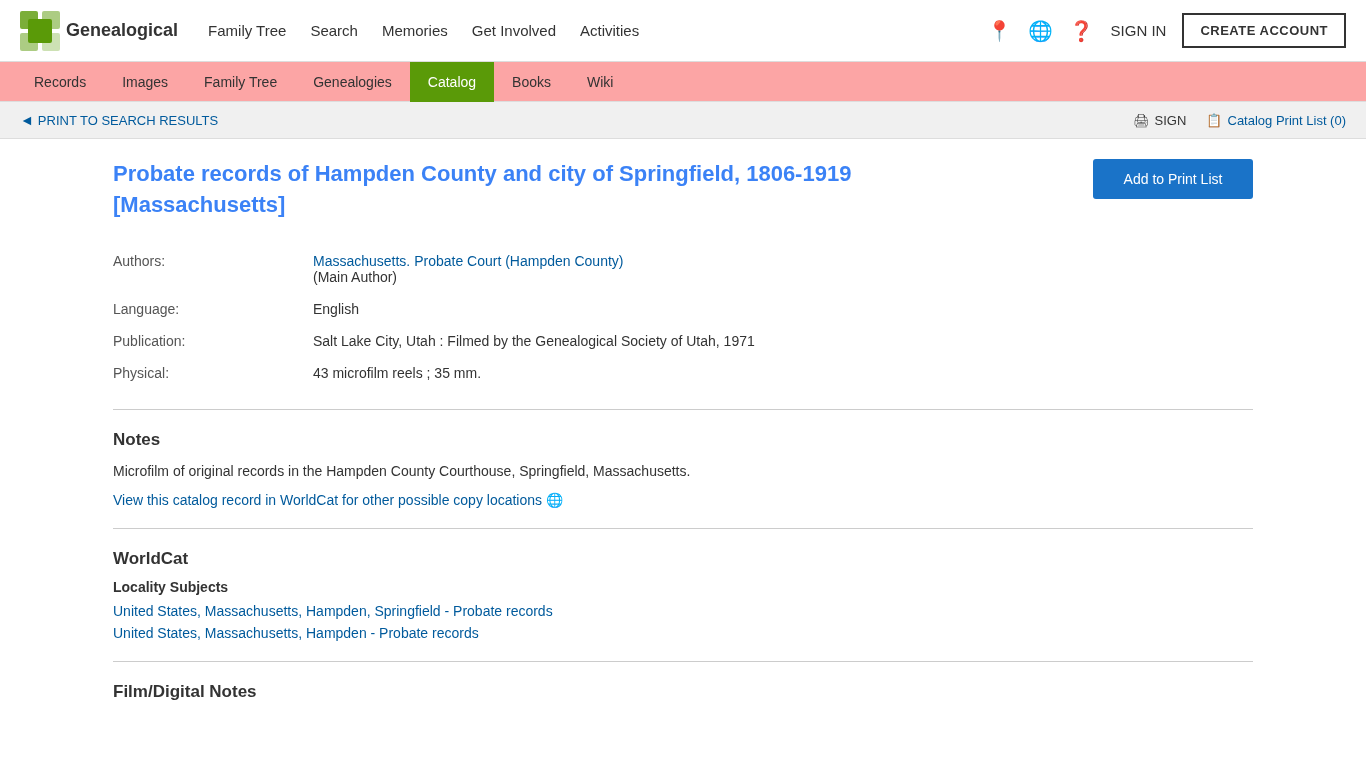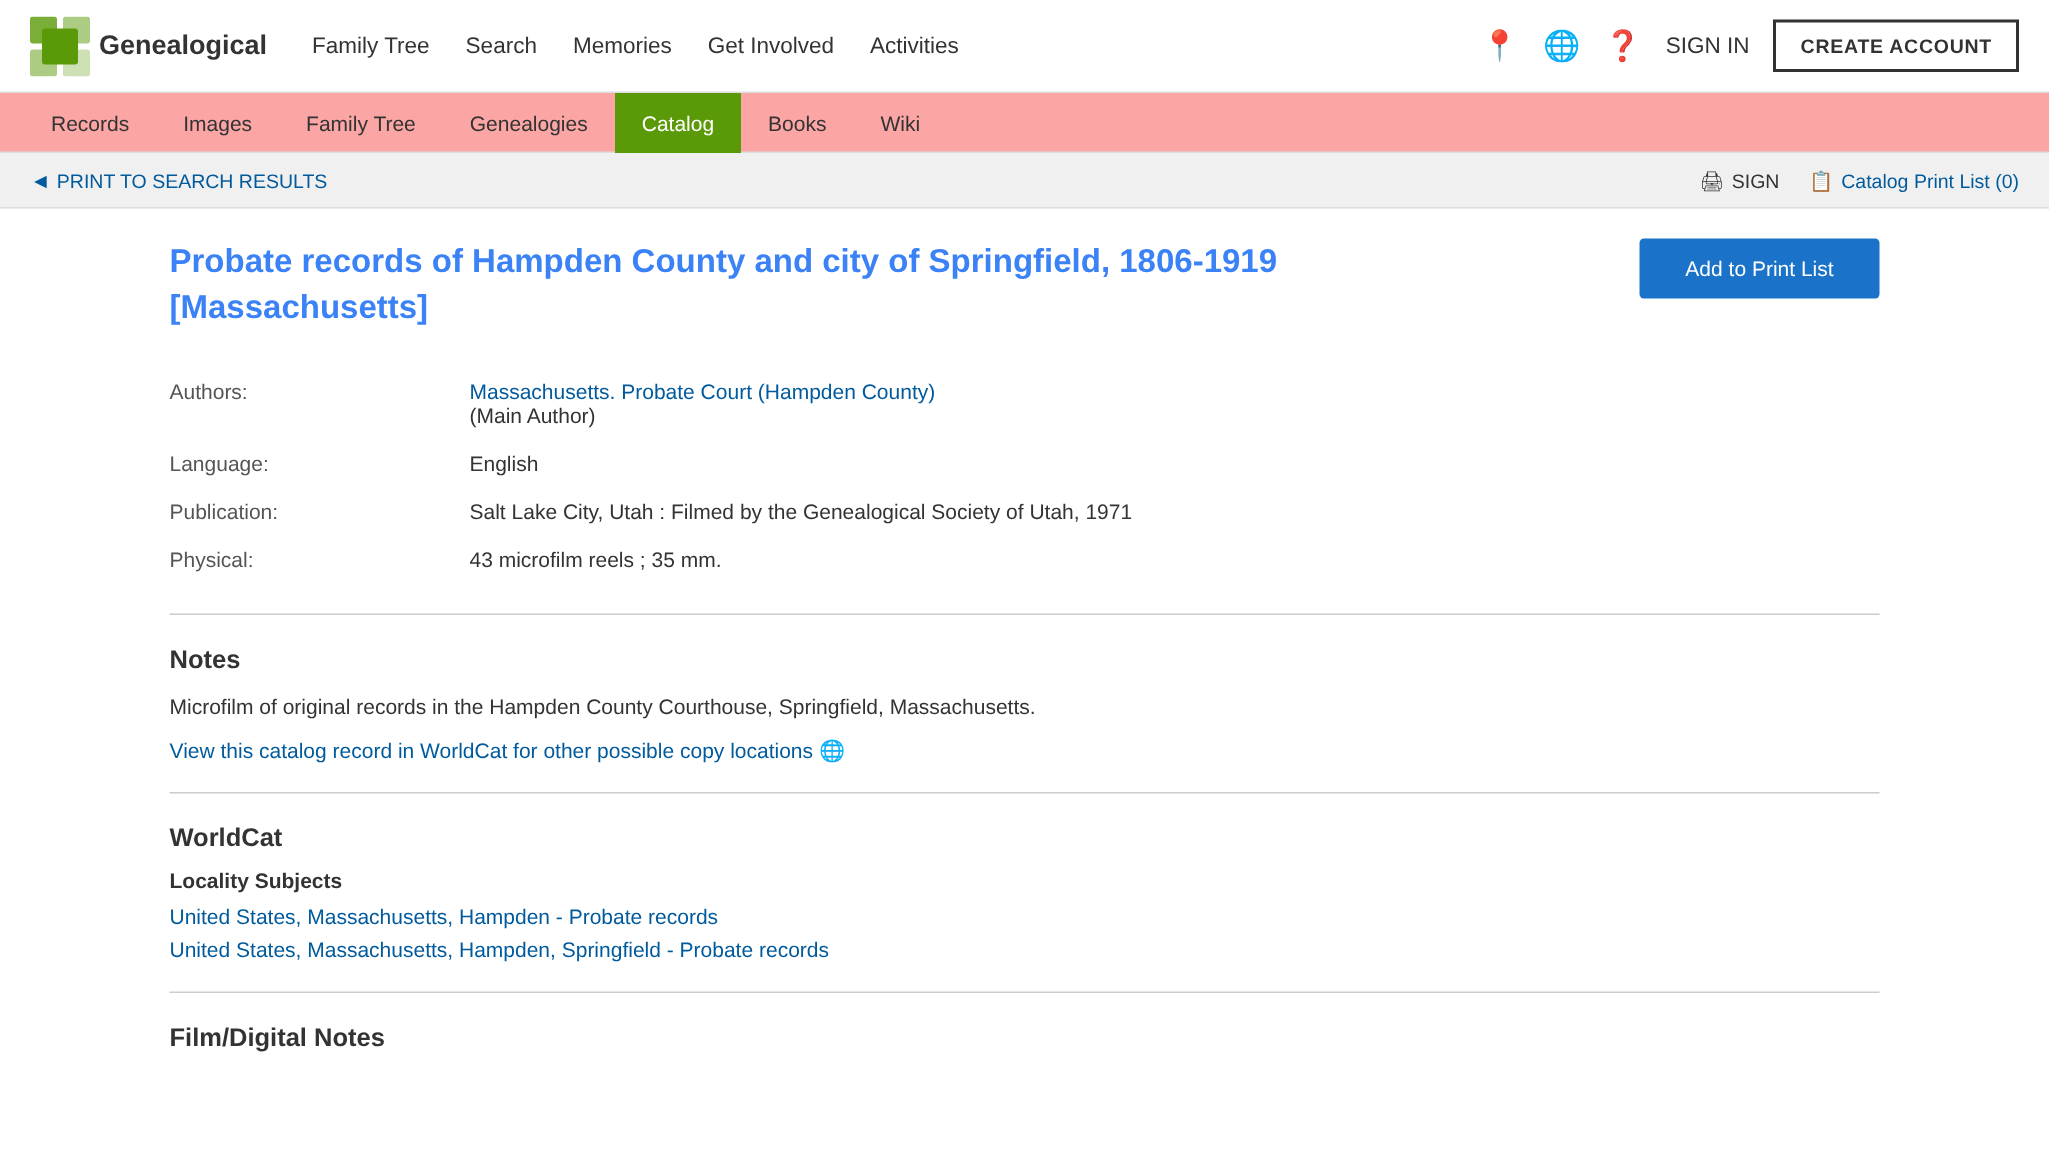--- a/index.html
+++ b/index.html
@@ -338,22 +338,22 @@
       <span>View this catalog record in WorldCat for other possible copy locations</span>
       <span> 🌐</span>
     </a>
   </div>
 
   <hr class="divider">
 
   <div>
     <div class="section-title">WorldCat</div>
     <div class="subsection-title">Locality Subjects</div>
+    <a class="subject-link" href="#">United States, Massachusetts, Hampden, Springfield - Probate records</a>
     <a class="subject-link" href="#">United States, Massachusetts, Hampden - Probate records</a>
-    <a class="subject-link" href="#">United States, Massachusetts, Hampden, Springfield - Probate records</a>
   </div>
 
   <hr class="divider">
 
   <div>
     <div class="section-title">Film/Digital Notes</div>
   </div>
 
 </div>
 

